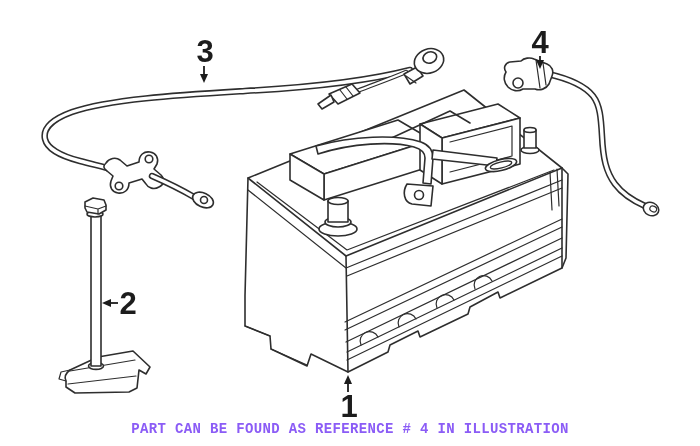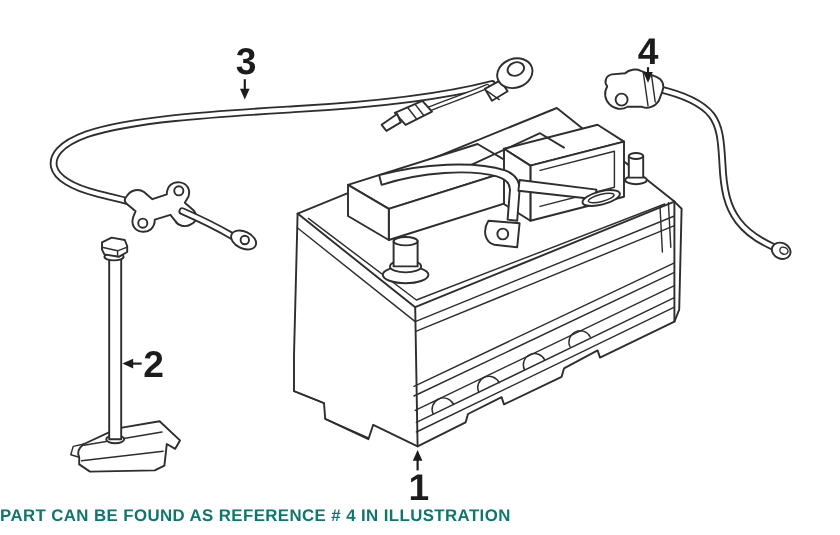--- a/index.html
+++ b/index.html
@@ -1,22 +1,22 @@
 <!DOCTYPE html>
 <html><head>
 <meta charset="utf-8">
 <style>
   html,body{margin:0;padding:0;background:#ffffff;}
   .stage{position:relative;width:700px;height:446px;background:#ffffff;overflow:hidden;
          font-family:"Liberation Sans",sans-serif;}
   .stage svg{position:absolute;left:0;top:0;}
   .callout-text{font-family:"Liberation Sans",sans-serif;font-weight:bold;font-size:31px;fill:#1c1c1c;}
-  .caption{position:absolute;left:0;right:0;top:421px;
-           font-family:Liberation Sans, sans-serif;font-weight:bold;font-size:14px;
-           letter-spacing:0.35px;color:#0f766e;white-space:nowrap;}
+  .caption{position:absolute;left:0;right:0;top:421px;text-align:center;
+           font-family:Liberation Mono, monospace;font-weight:bold;font-size:14px;
+           letter-spacing:0.35px;color:#8b5cf6;white-space:nowrap;}
   .ln{stroke:#2e2e2e;stroke-width:1.6;fill:none;stroke-linejoin:round;stroke-linecap:round;}
   .lnthin{stroke:#2e2e2e;stroke-width:1.2;fill:none;stroke-linejoin:round;stroke-linecap:round;}
   .fw{stroke:#2e2e2e;stroke-width:1.6;fill:#ffffff;stroke-linejoin:round;stroke-linecap:round;}
   .tube-o{stroke:#2e2e2e;fill:none;stroke-linecap:round;stroke-linejoin:round;}
   .tube-i{stroke:#ffffff;fill:none;stroke-linecap:round;stroke-linejoin:round;}
   .arrow{stroke:#1c1c1c;stroke-width:1.8;fill:none;}
   .arrowhead{fill:#1c1c1c;stroke:none;}
 </style>
 </head>
 <body>

